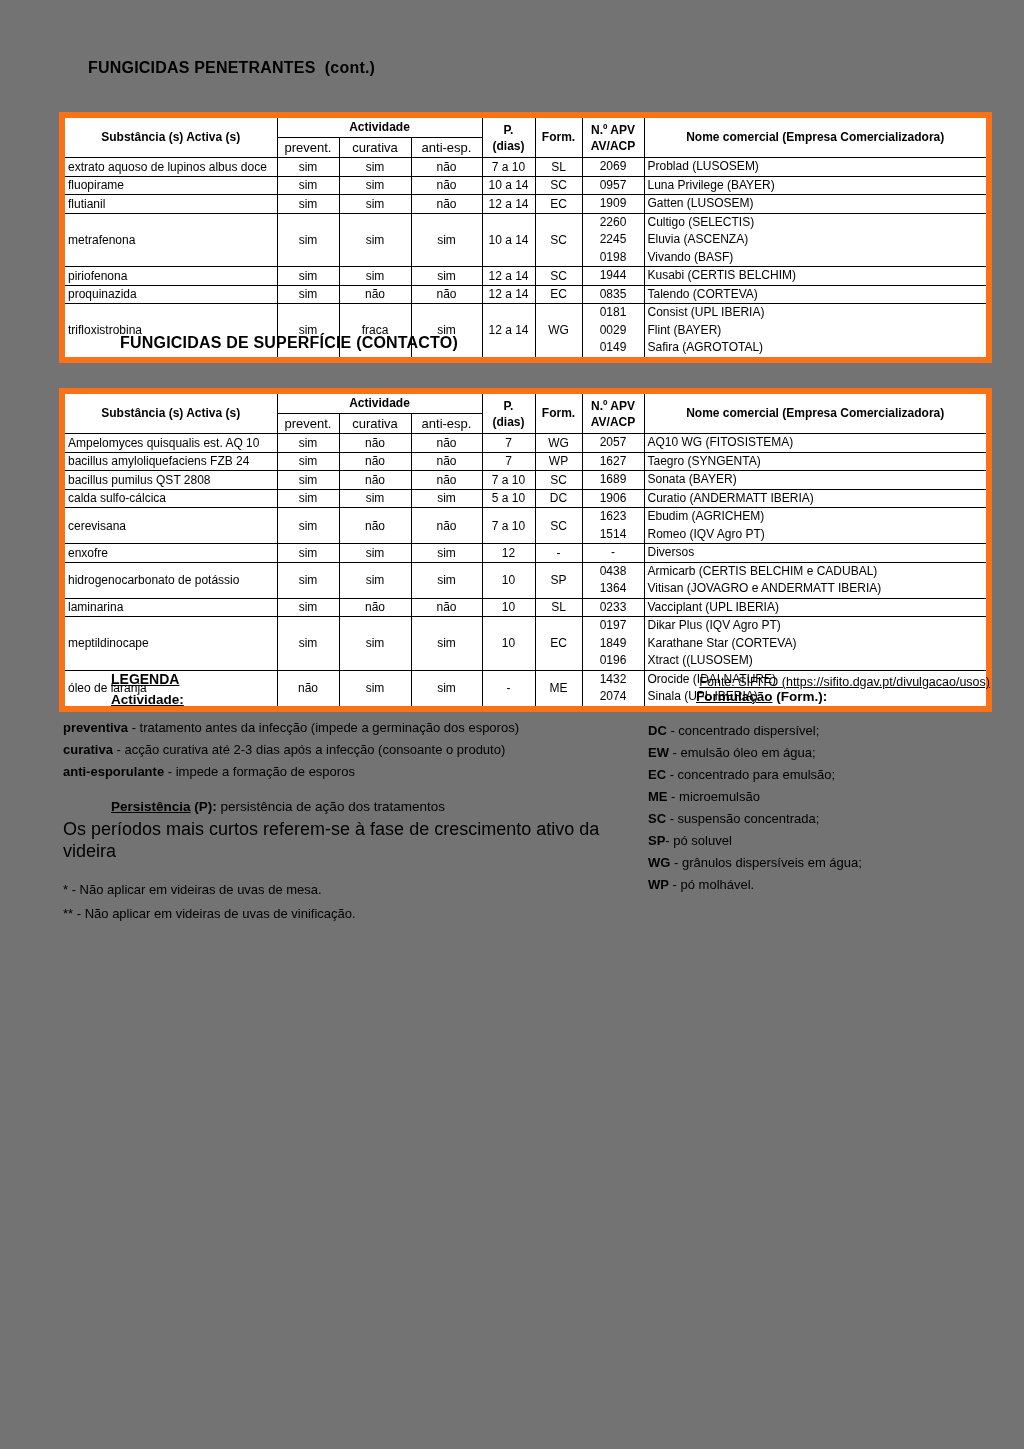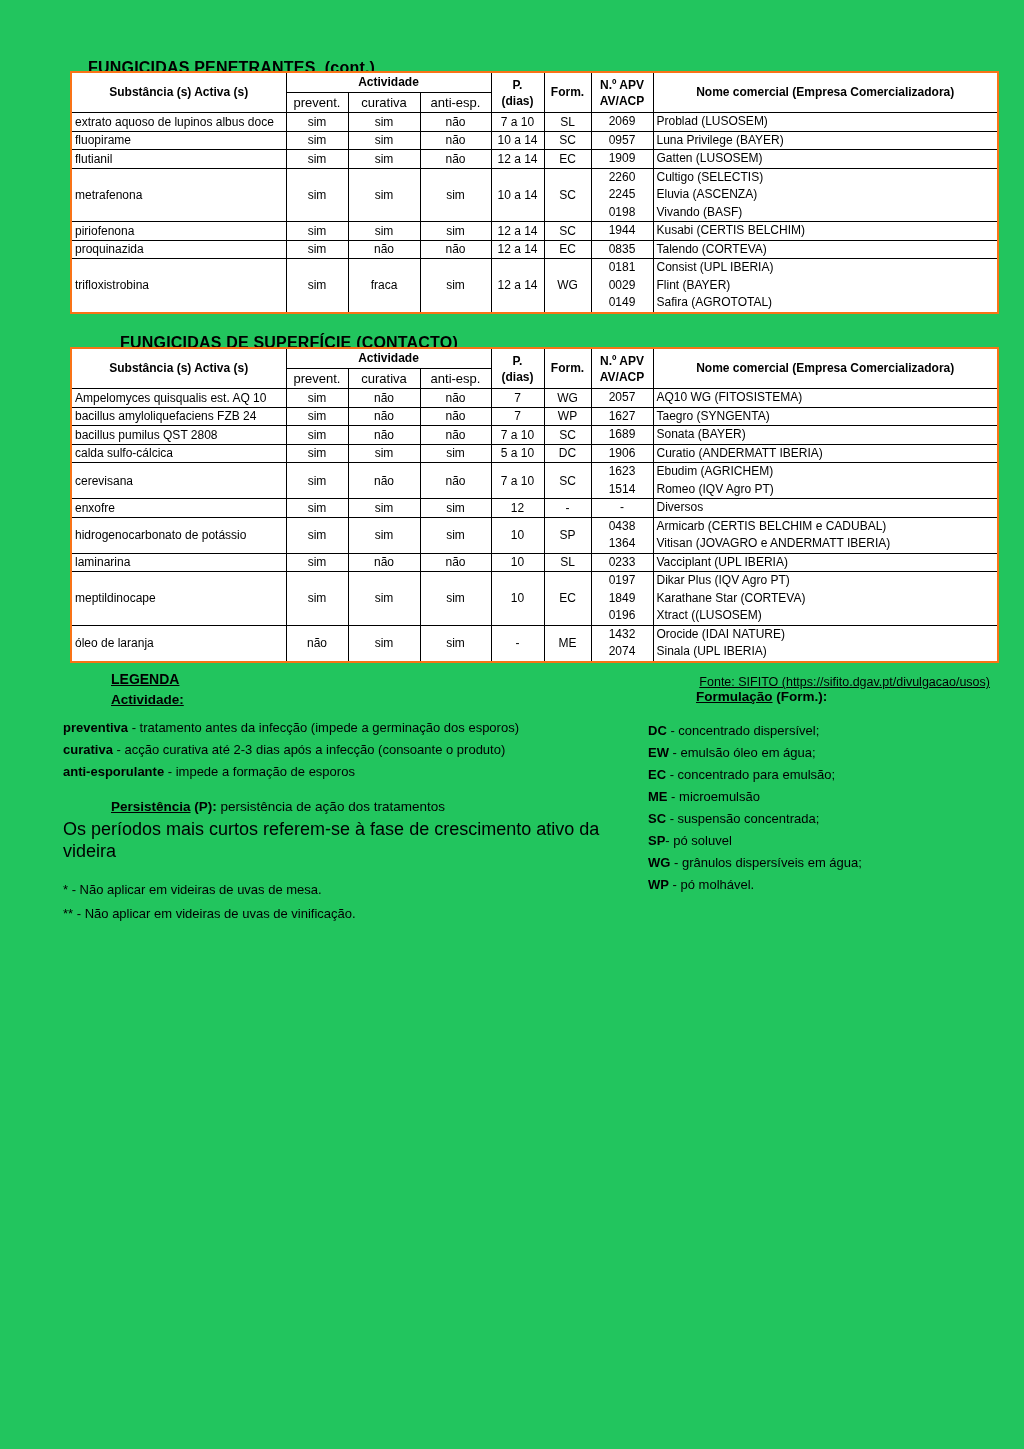--- a/index.html
+++ b/index.html
@@ -1,26 +1,26 @@
 <!DOCTYPE html>
 <html><head>
 <meta charset="utf-8">
 <style>
   html,body{margin:0;padding:0;background:#e8e8e8;}
   .page{
-    position:relative;width:1024px;height:1449px;background:#22c55e;
+    position:relative;width:1024px;height:1449px;background:#737373;
     font-family:"Liberation Sans",sans-serif;color:#000;margin:0 auto;overflow:hidden;
   }
   .doc-title{position:absolute;font-weight:bold;font-size:16px;letter-spacing:.2px;white-space:pre;}
   #title1{left:88px;top:46px;}
   #title2{left:88px;top:321px;margin-left:32px;}
 
   table.data-table{
-    position:absolute;left:70px;border-collapse:collapse;table-layout:fixed;
-    border:2px solid #f97316;background:#fff;
+    position:absolute;left:59px;border-collapse:collapse;table-layout:fixed;
+    border:6px solid #f97316;background:#fff;margin-top:41px;
   }
   #table1{top:71px;}
   #table2{top:347px;}
   .data-table th,.data-table td{border:1px solid #000;padding:0 3px;overflow:hidden;}
   .data-table thead th{
     font-weight:bold;font-size:12px;text-align:center;height:19px;line-height:15px;padding:0 2px;
   }
   .data-table thead th.sub{font-weight:normal;font-size:13px;}
   .data-table thead .hline{line-height:16px;}
   .data-table td{font-size:12px;height:15px;line-height:14px;text-align:center;vertical-align:middle;}

